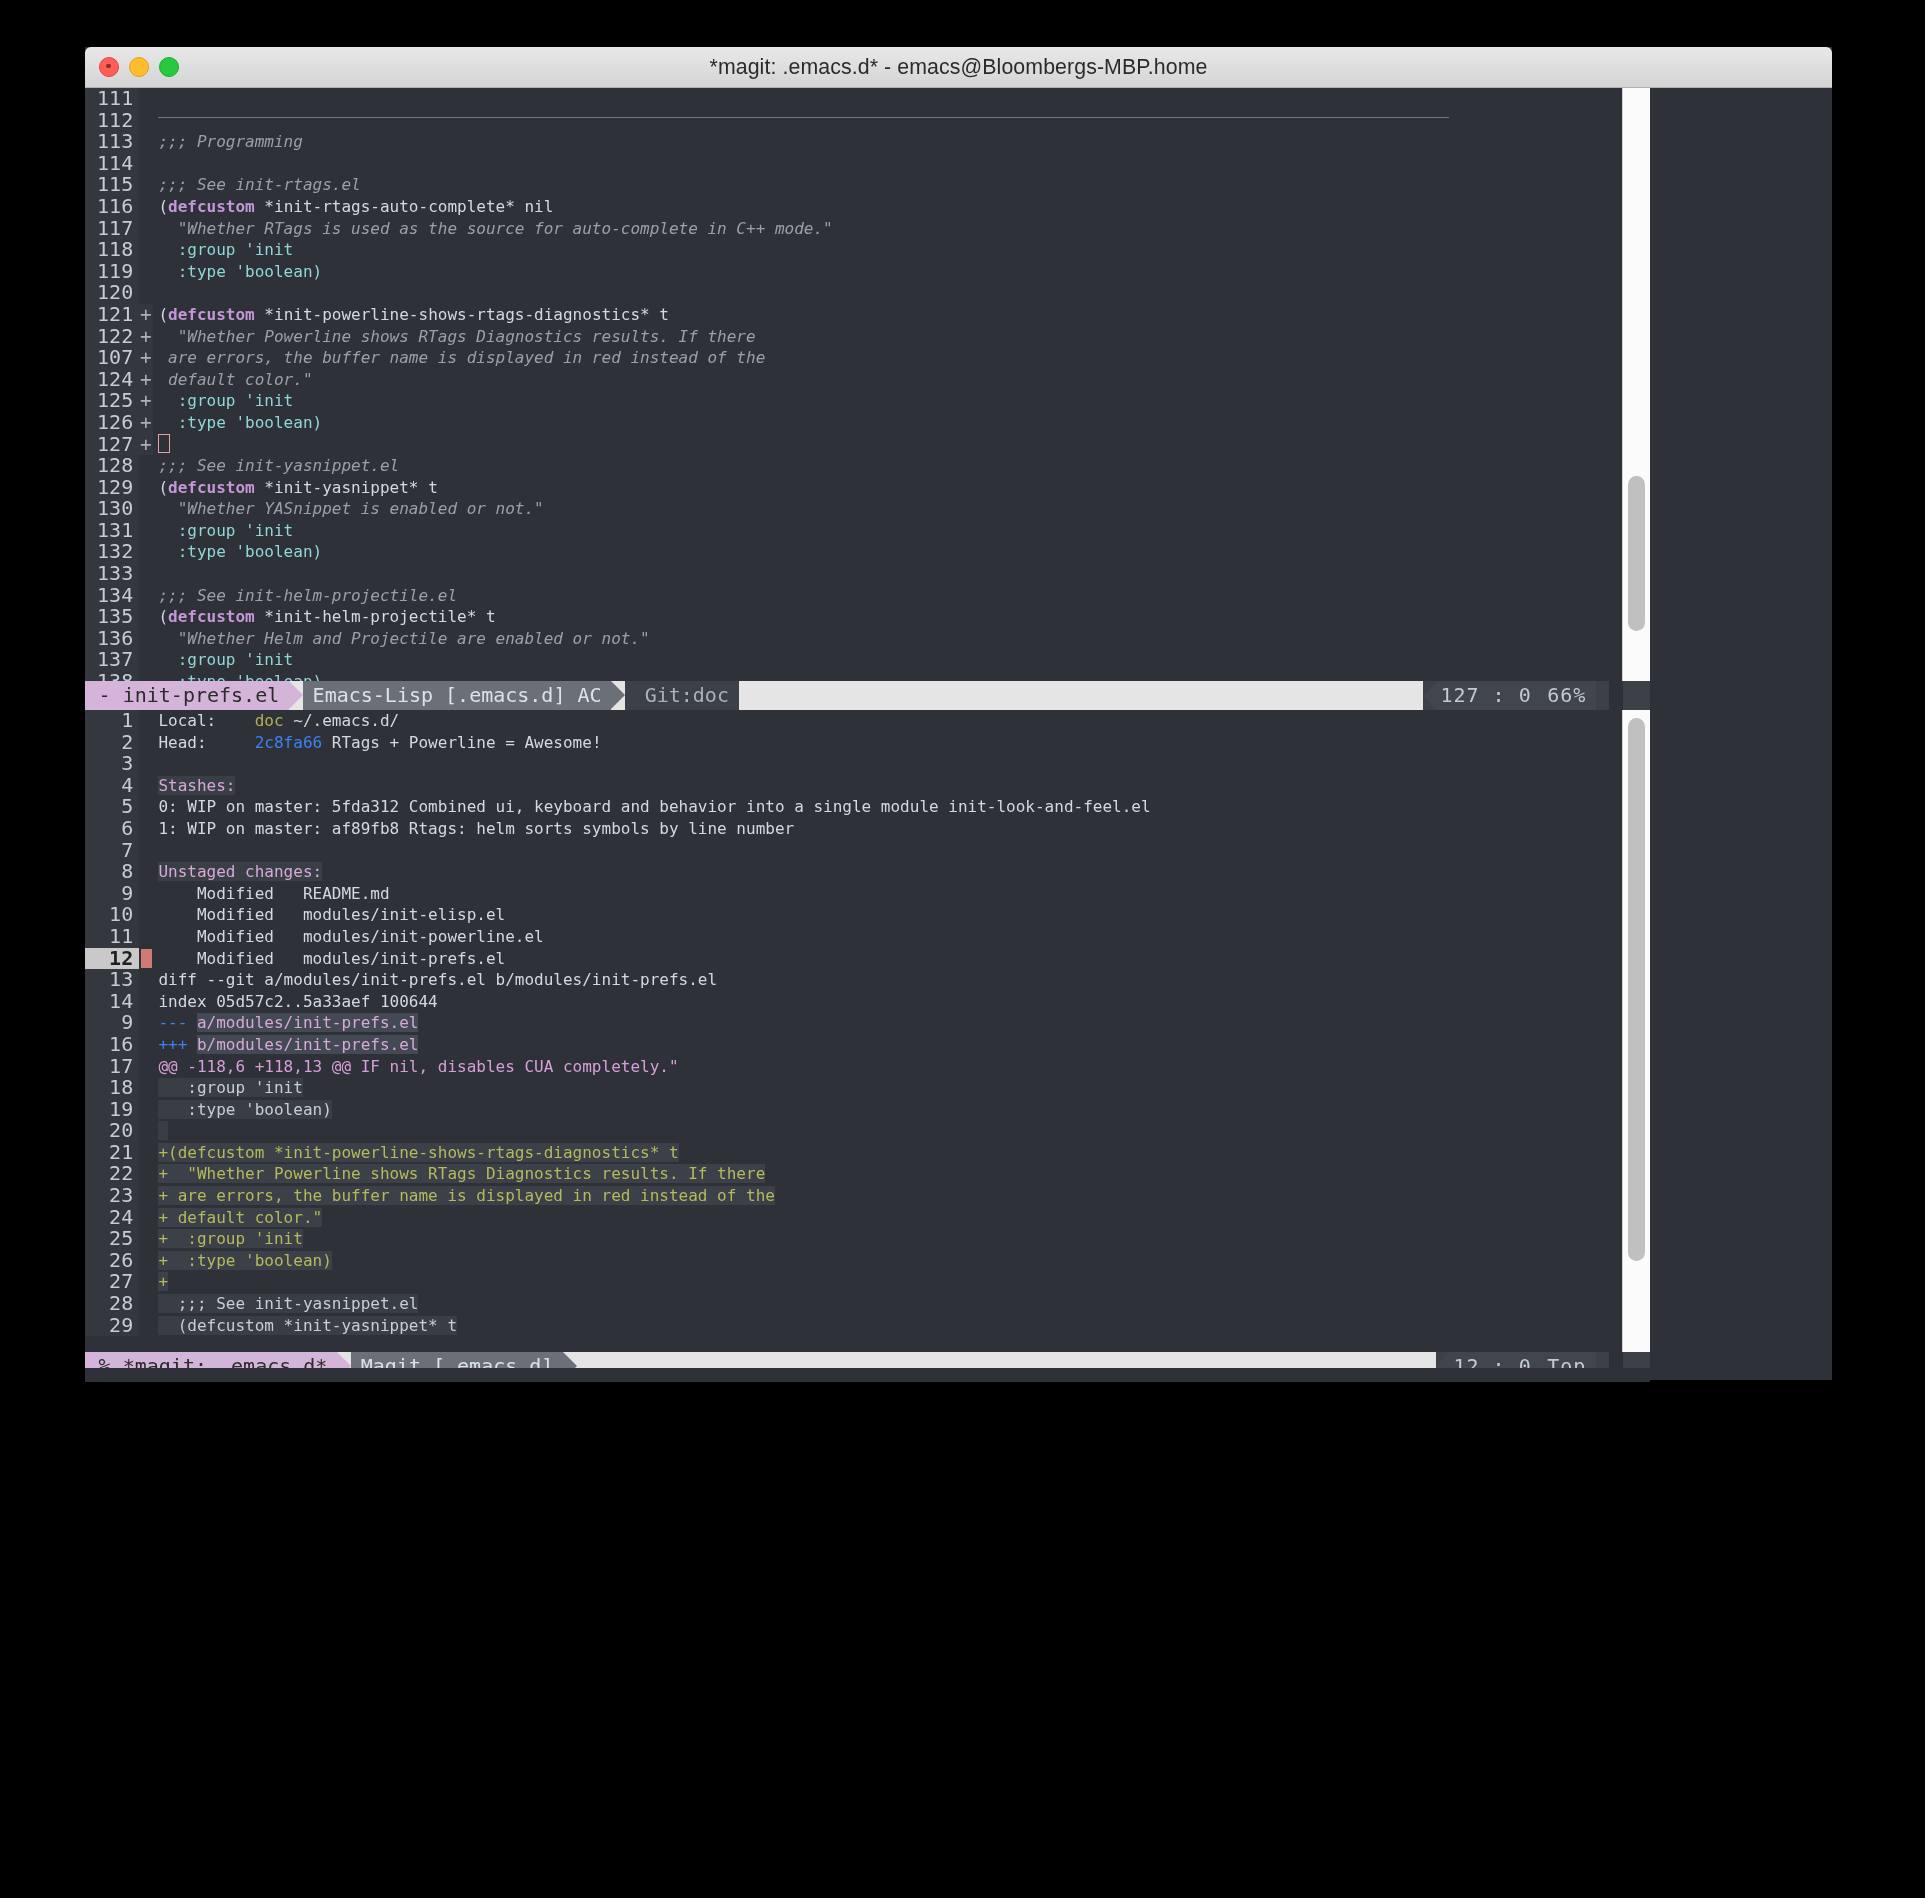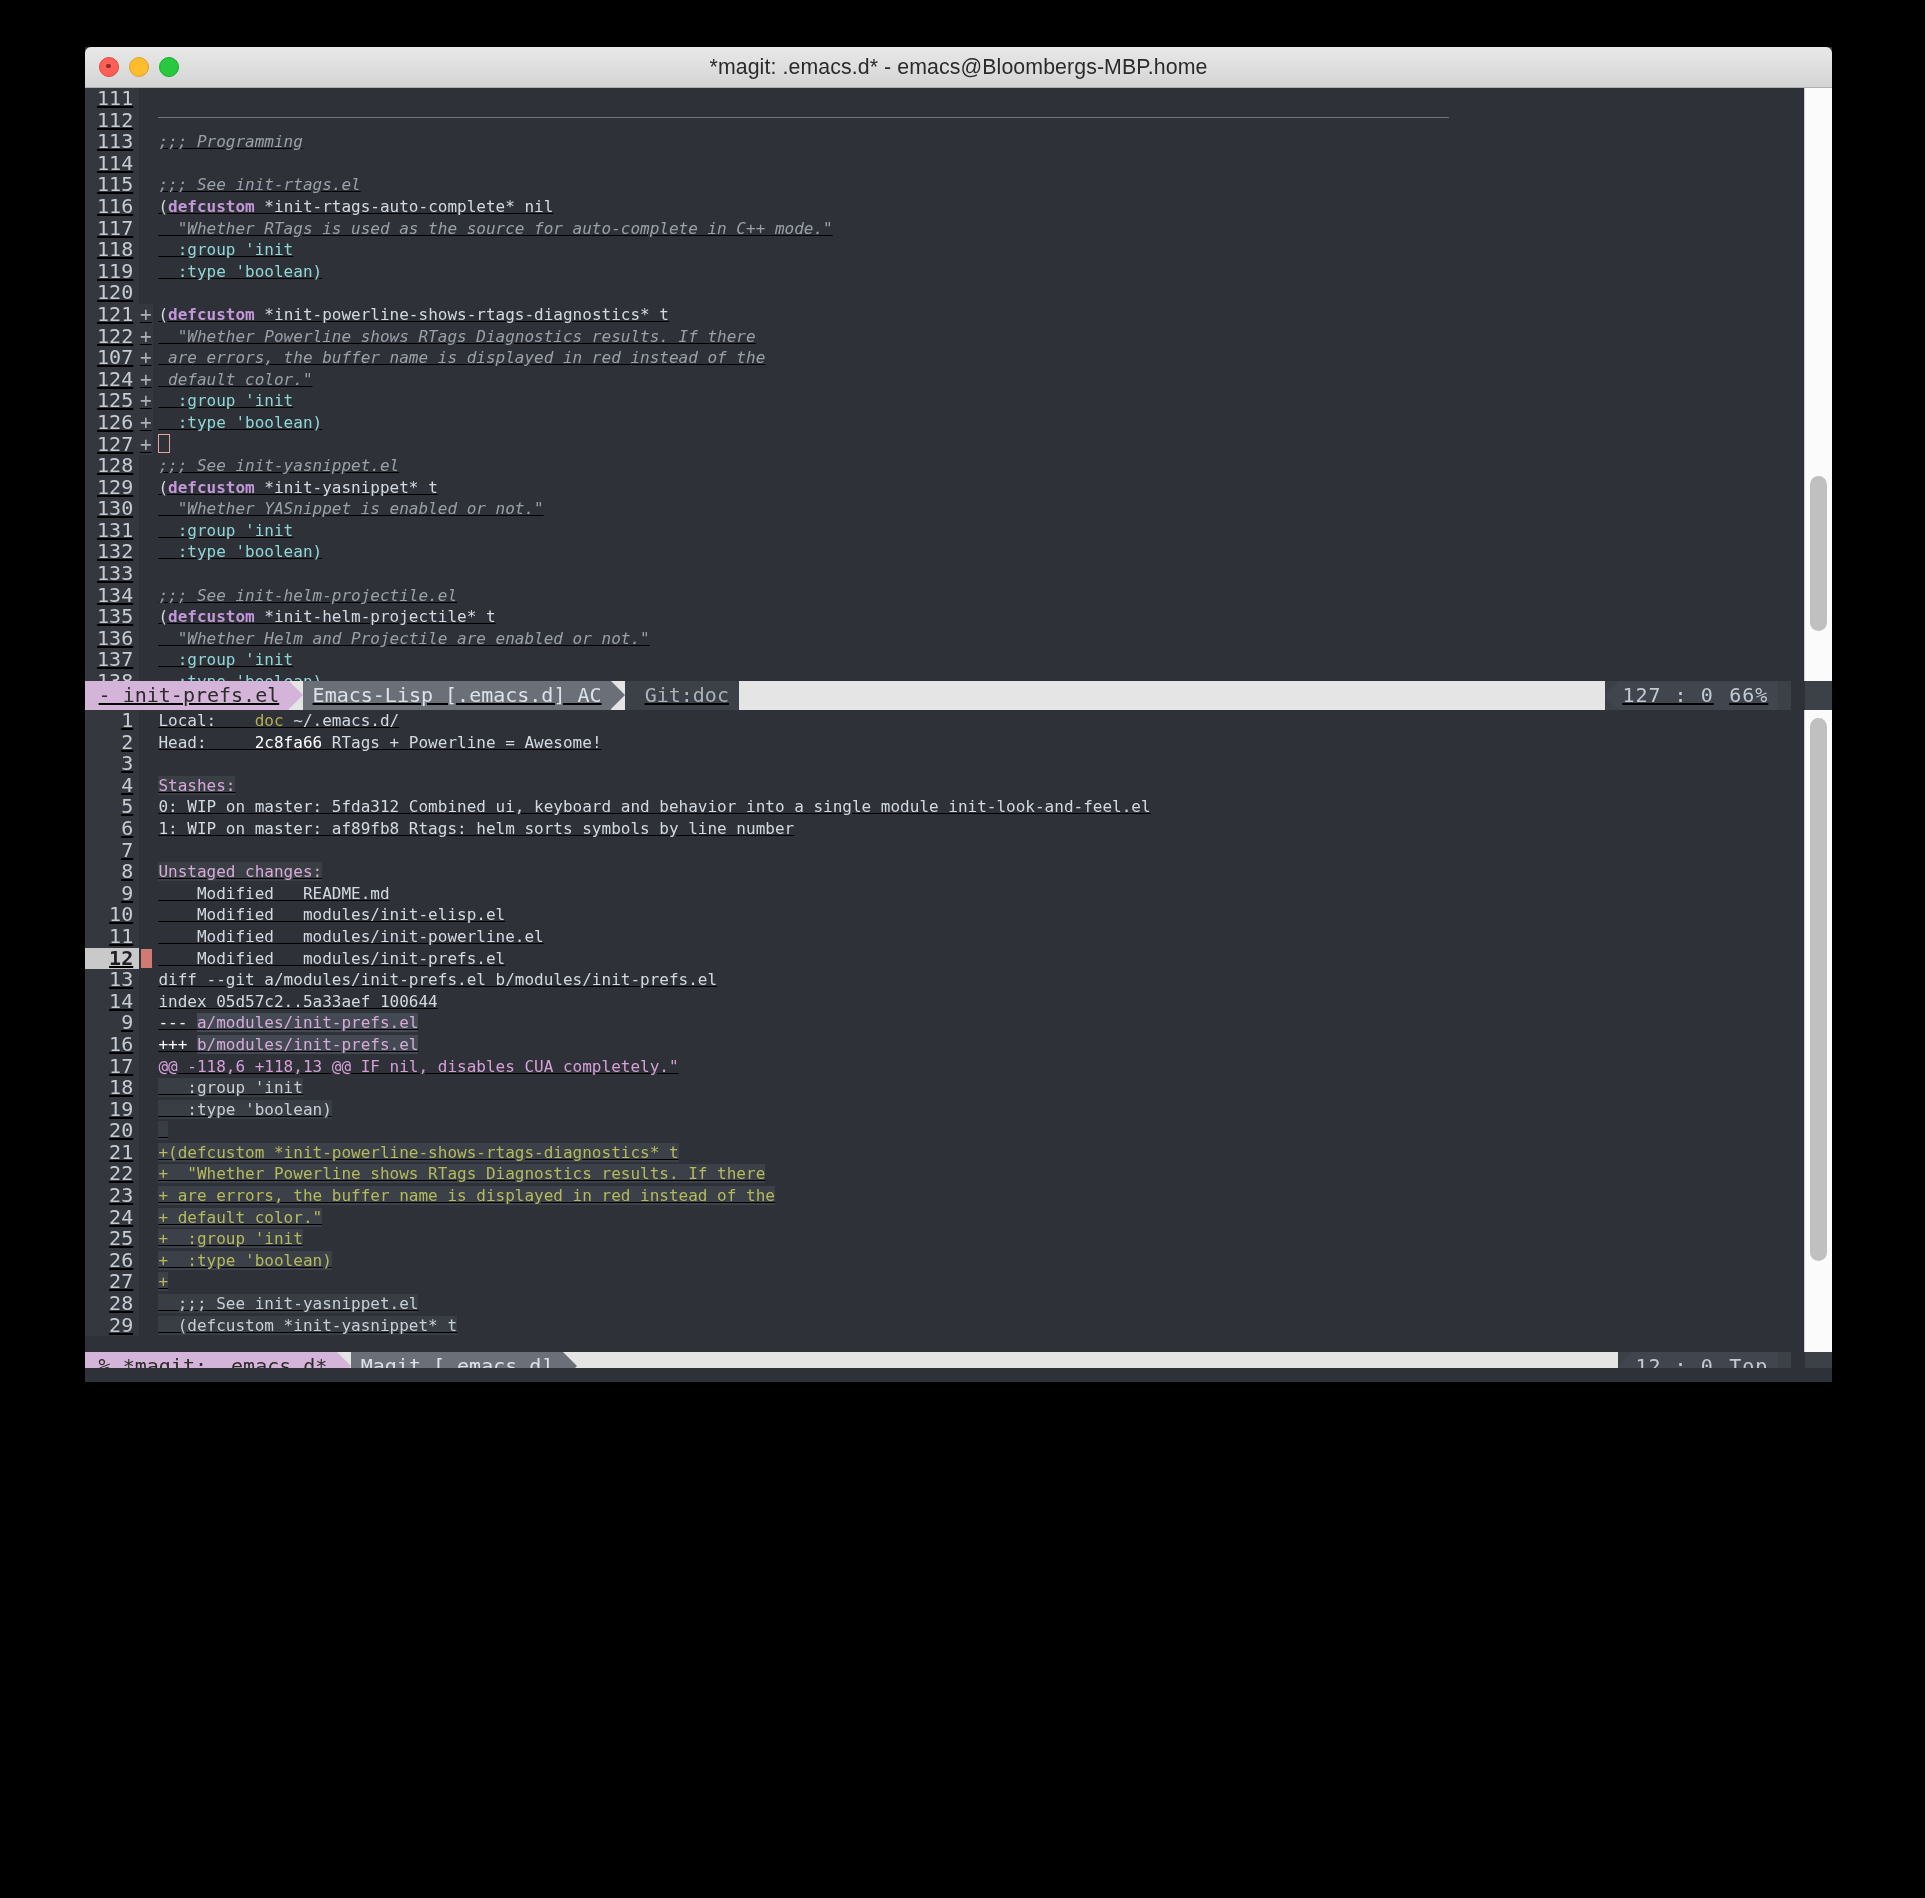--- a/index.html
+++ b/index.html
@@ -62,25 +62,24 @@
     font-family: "Liberation Sans", sans-serif;
     font-size: 21.3px;
     color: #2b2b2b;
     letter-spacing: 0.1px;
     pointer-events: none;
   }
 
   
   #frame {
     position: relative;
-    width: 1747px;
+    width: 1565px;
     height: 1294px;
     background: #2e3238;
     overflow: hidden;
-    text-decoration: underline;
   }
 
   
   .buffer {
     position: relative;
     overflow: hidden;
     background: #2e3238;
   }
   .row {
     display: flex;
@@ -144,21 +143,21 @@
   .hr-line {
     display: inline-block;
     border-top: 1.9px solid #6d7580;
     width: 1291px;
     vertical-align: 7.8px;
   }
 
   
   .m-section { color: #d7a9d7; background: #3a3f46; }
   .m-yellow  { color: #b5ae57; }
-  .m-pink    { color: #ffffff; }
+  .m-pink    { color: #3b82f6; }
   .m-filehdr { color: #d7a9d7; background: #434a53; }
   .m-hunk    { color: #d79fd7; background: #2e3238; }
   .m-ctx     { color: #c7ced6; background: #393e45; }
   .m-add     { color: #b5ba5a; background: #3c4149; }
 
   .cursor-box {
     display: inline-block;
     width: 11.6px;
     height: 19.4px;
     border: 1.9px solid #e2a4a4;

